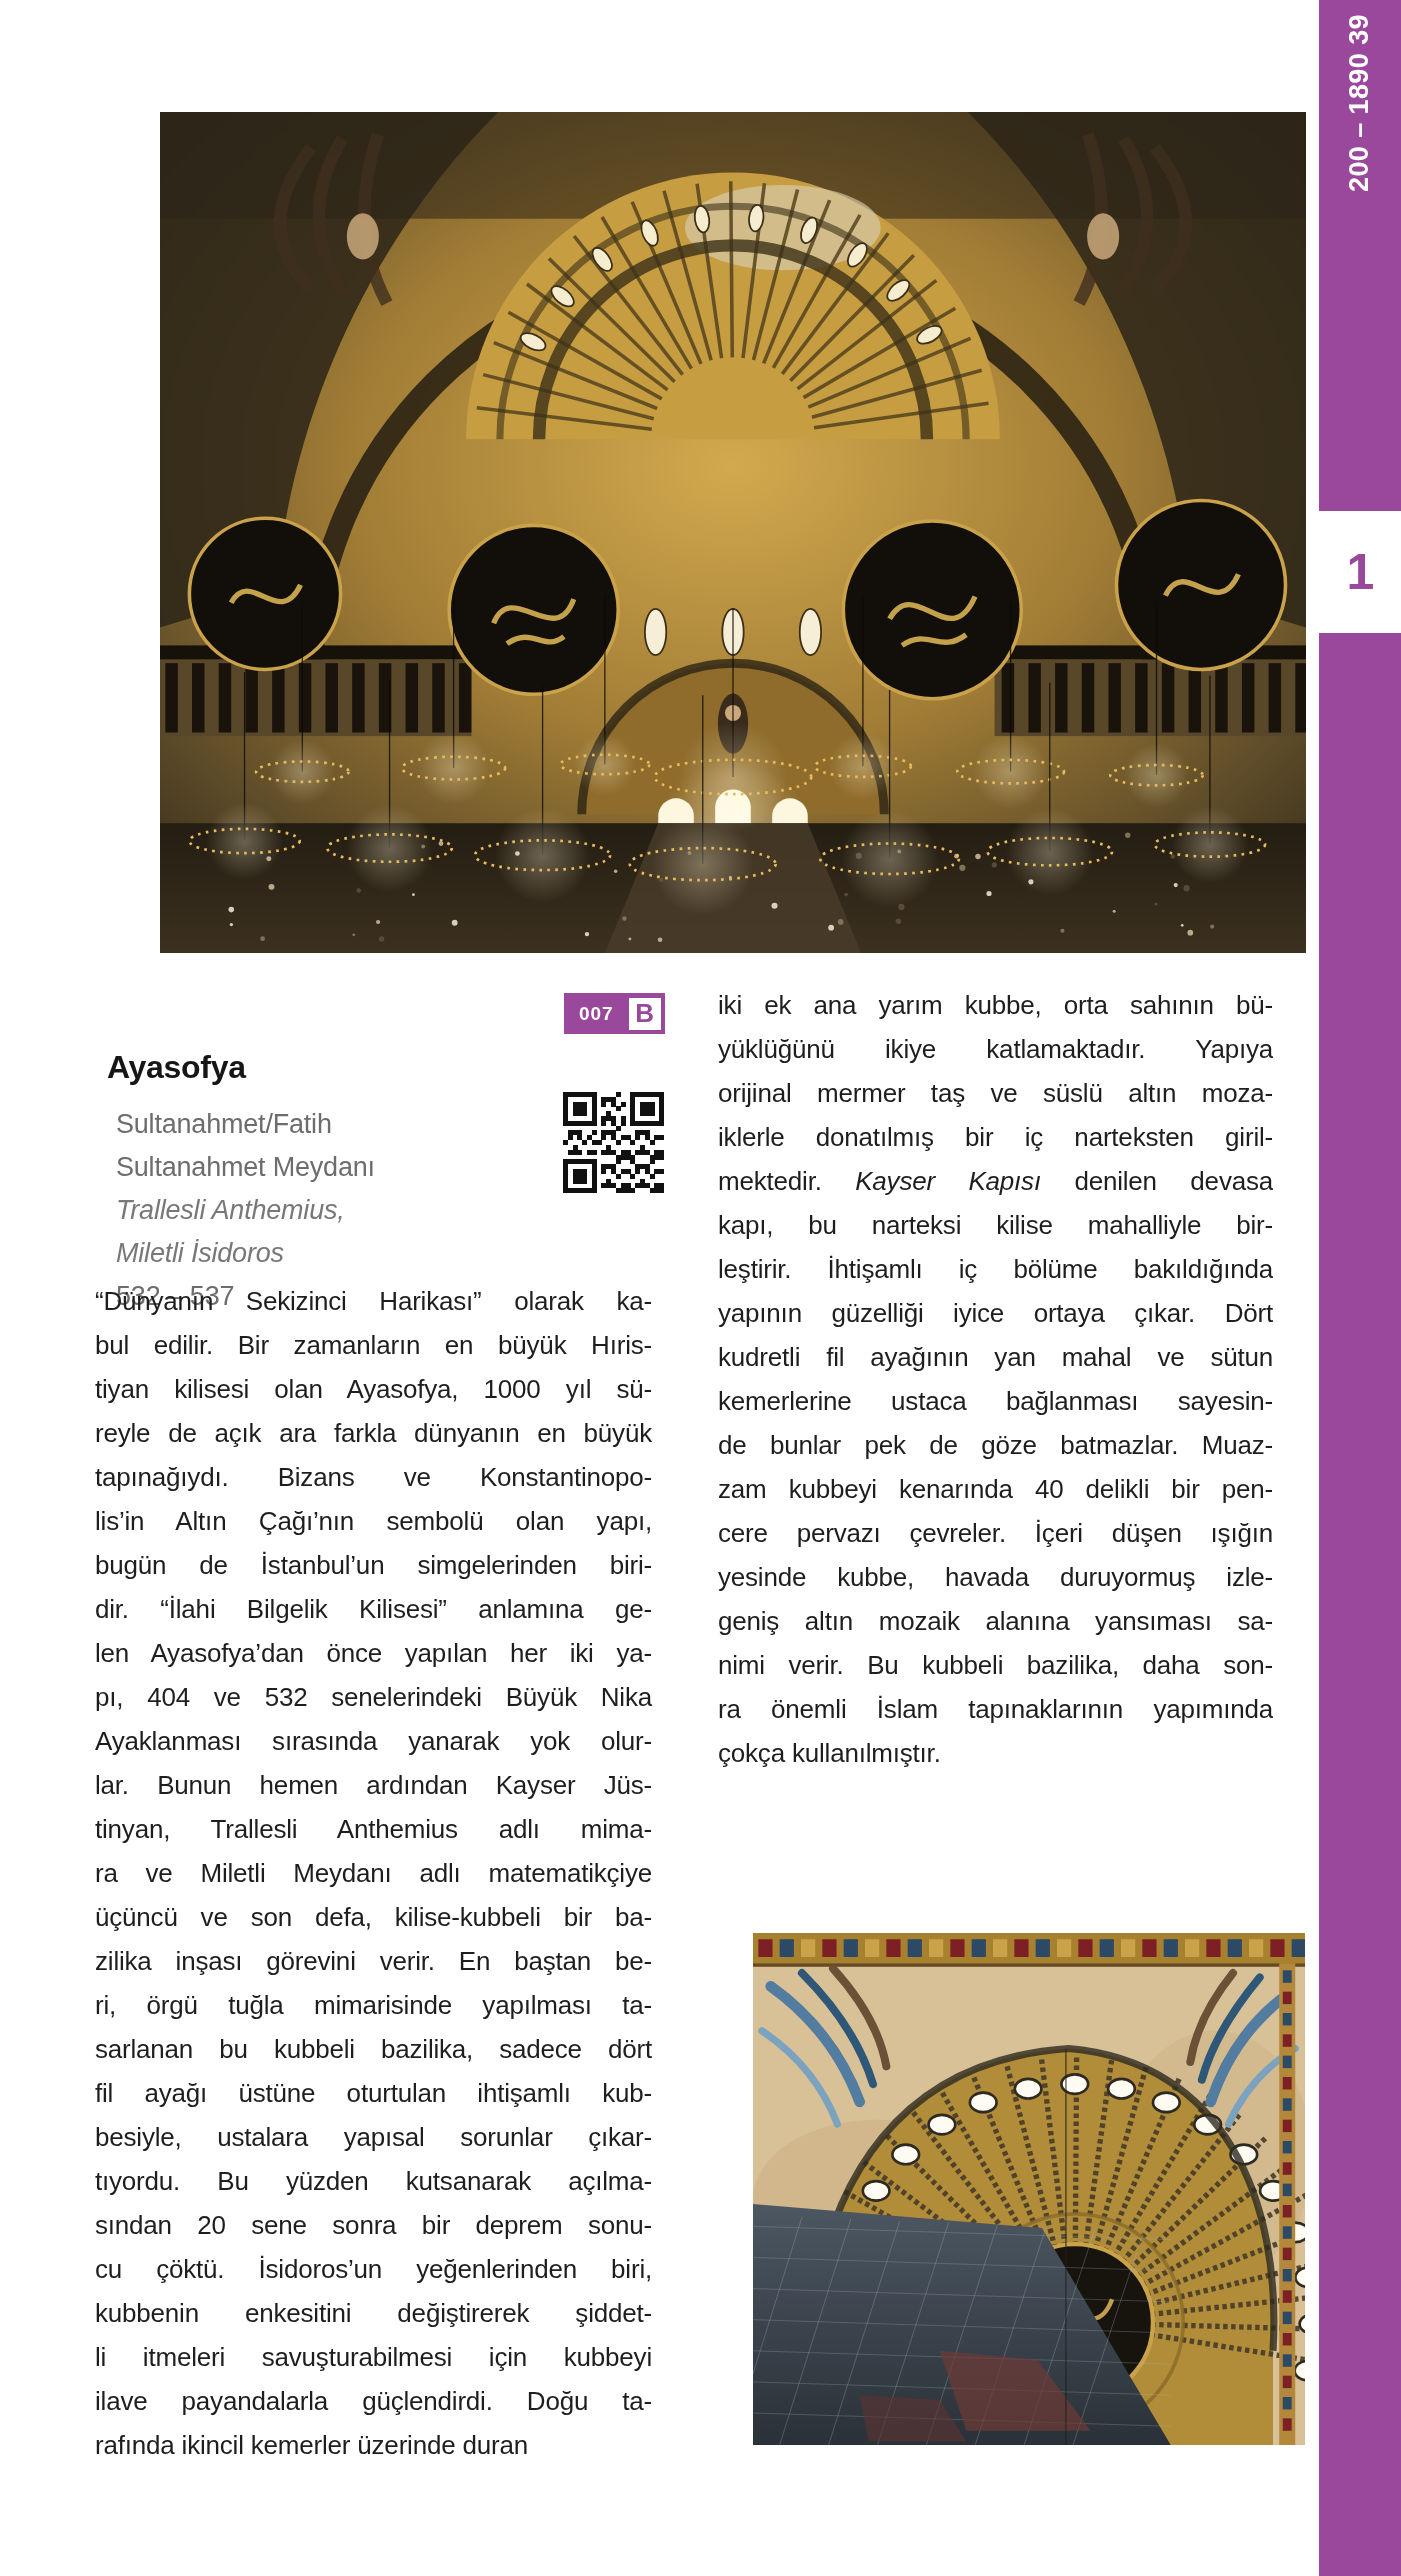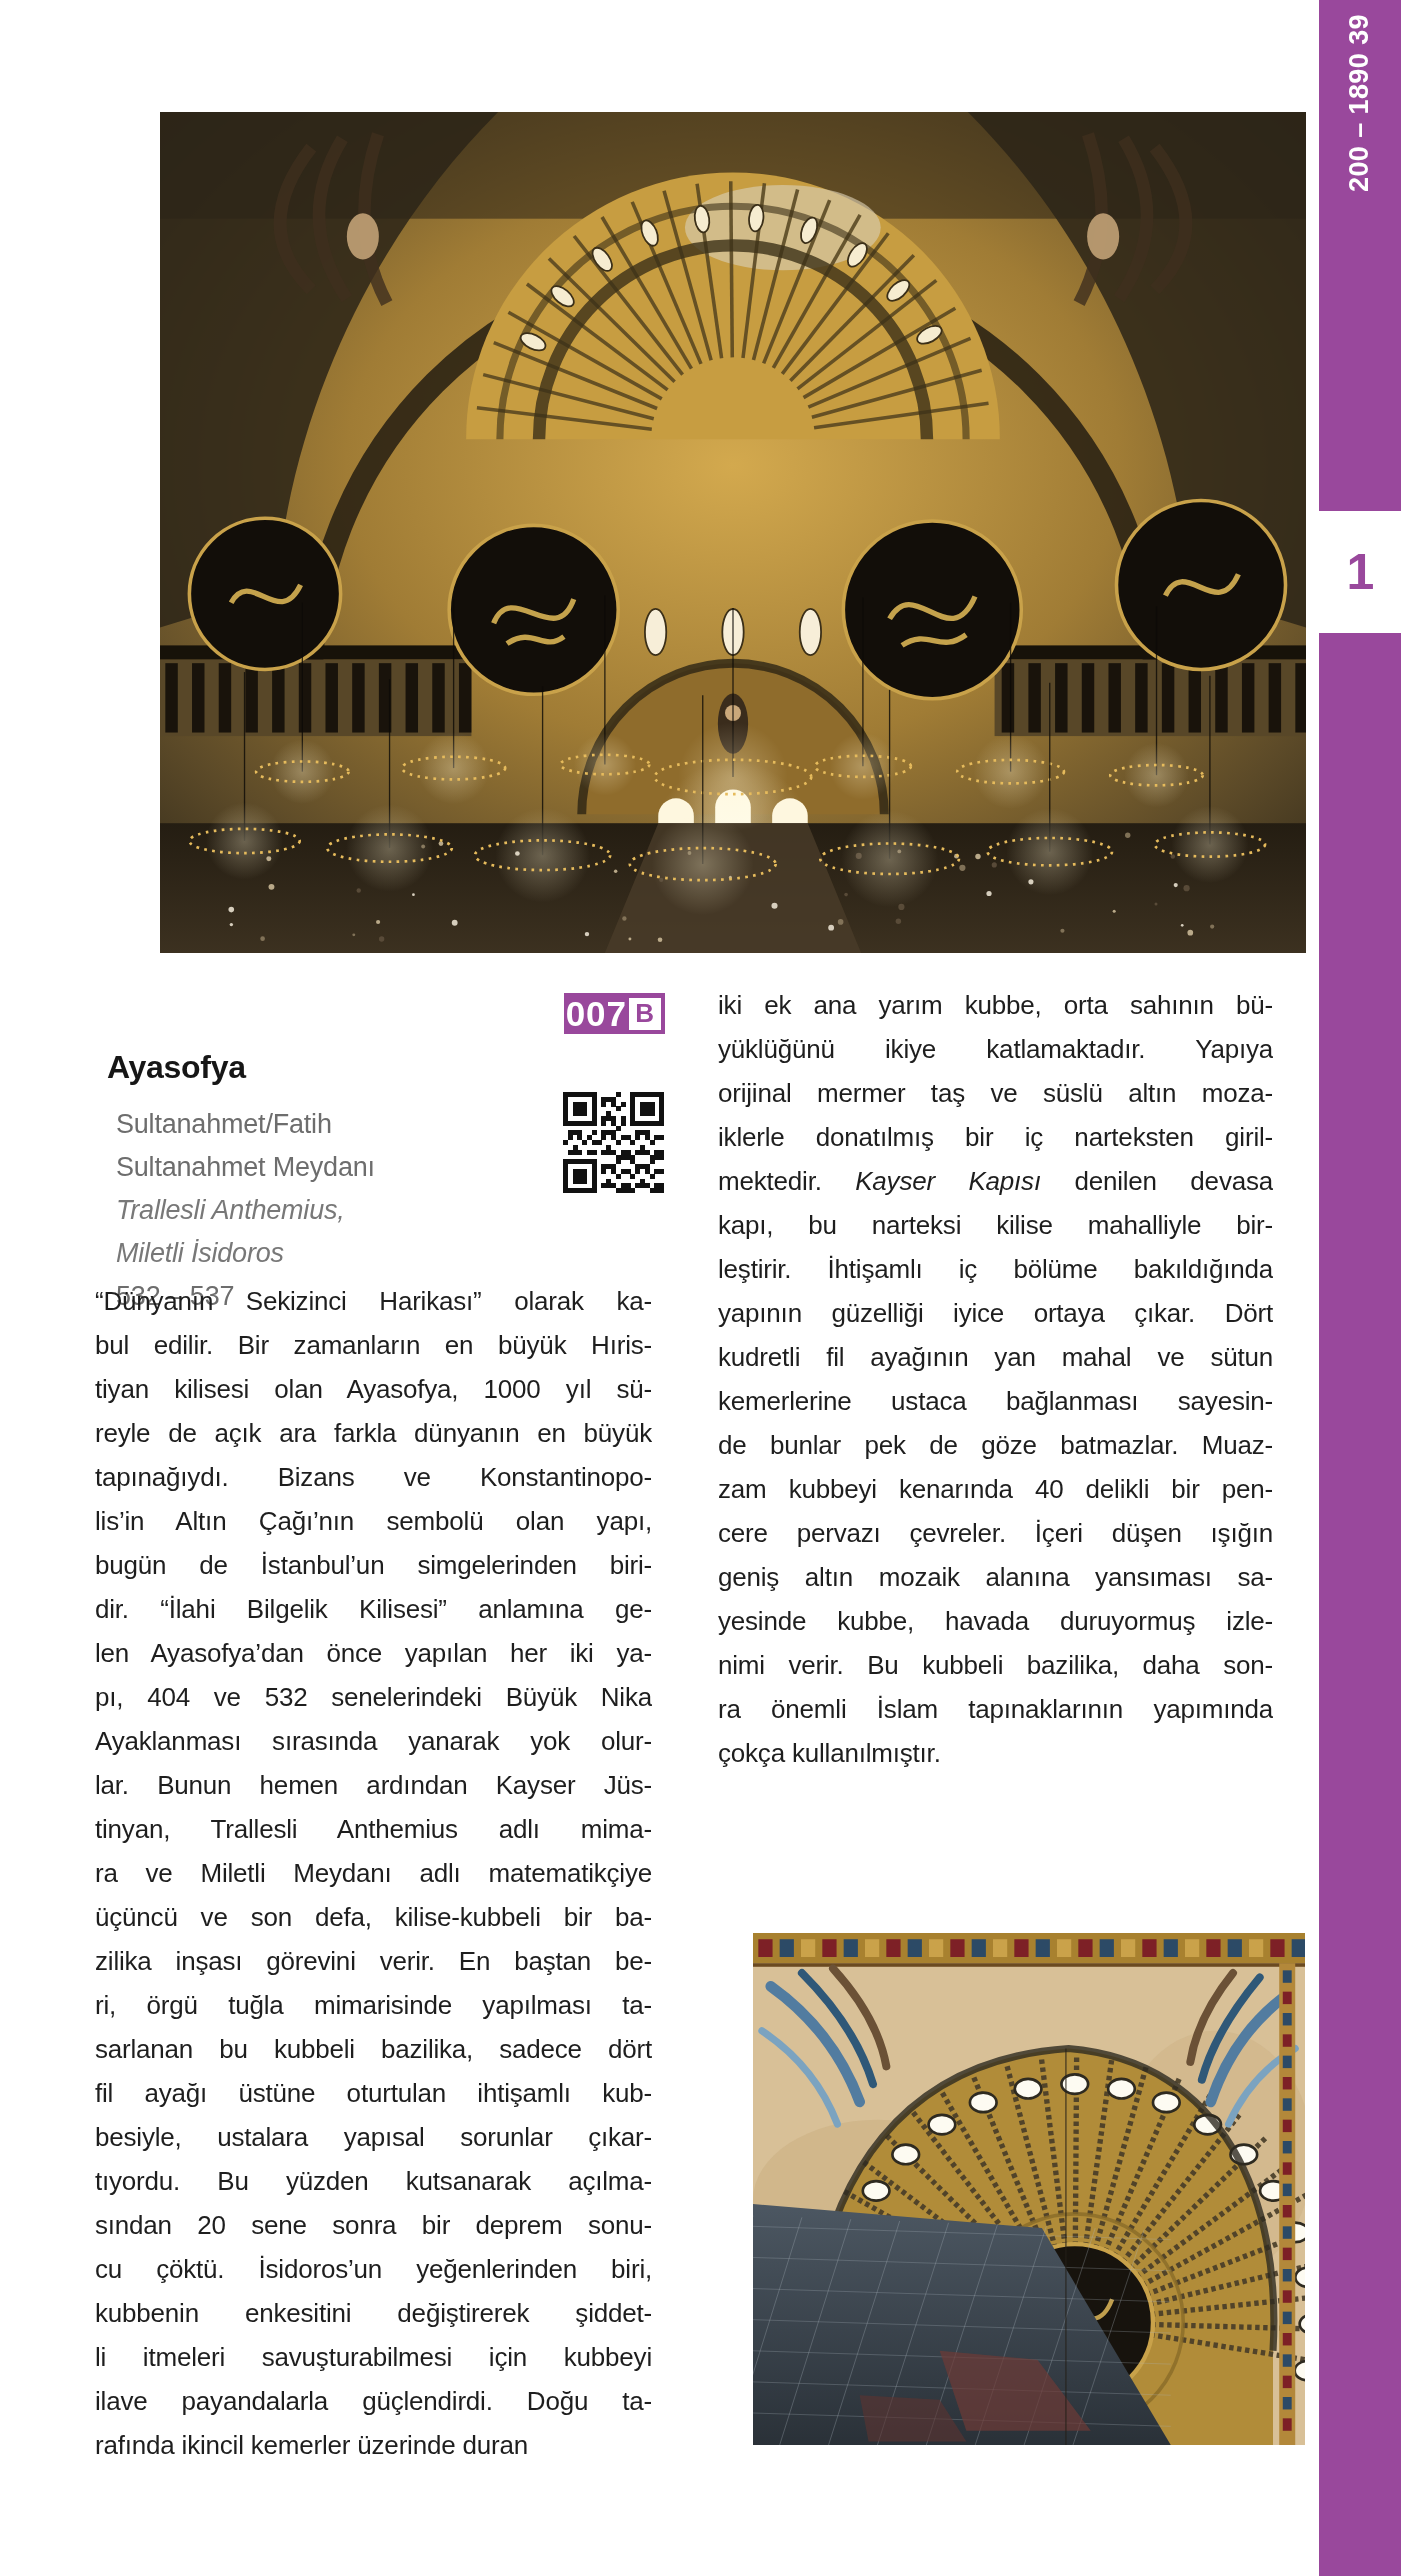--- a/index.html
+++ b/index.html
@@ -20,21 +20,21 @@
   .photo2{left:713px;top:1919px;width:552px;height:512px;background:#d8c097;}
   
   .entry-header{left:107px;top:1048px;width:463px;}
   .entry-title{margin:0;font-size:32px;line-height:39px;font-weight:bold;color:#161616;letter-spacing:-0.3px;}
   .entry-info{margin:16px 0 0 9px;}
   .iline{font-size:27px;line-height:43px;color:#6d6d6d;letter-spacing:-0.2px;}
   .iline.it{font-style:italic;color:#787878;}
   
   .badge{left:564px;top:993px;width:101px;height:41px;background:#99489c;
     display:flex;align-items:center;}
-  .badge-num{flex:1;text-align:center;color:#fff;font-size:35px;font-weight:bold;letter-spacing:0.9px;}
+  .badge-num{flex:1;text-align:center;color:#fff;font-size:19px;font-weight:bold;letter-spacing:0.9px;}
   .badge-letter{width:32px;height:32px;margin-right:4.4px;background:#fff;color:#99489c;
     display:flex;align-items:center;justify-content:center;font-size:26px;font-weight:bold;}
   
   .qr{left:563px;top:1092px;width:101px;height:101px;background:#fff;}
   
   .col{color:#1e1e1e;}
   .col1{left:95px;top:1279px;width:557px;}
   .col2{left:718px;top:983px;width:555px;}
   .bline{font-size:26px;line-height:44px;height:44px;letter-spacing:-0.2px;
     text-align:justify;text-align-last:justify;-moz-text-align-last:justify;
@@ -575,22 +575,22 @@
     <div class="bline">iklerle donatılmış bir iç narteksten giril-</div>
     <div class="bline">mektedir. <i>Kayser Kapısı</i> denilen devasa</div>
     <div class="bline">kapı, bu narteksi kilise mahalliyle bir-</div>
     <div class="bline">leştirir. İhtişamlı iç bölüme bakıldığında</div>
     <div class="bline">yapının güzelliği iyice ortaya çıkar. Dört</div>
     <div class="bline">kudretli fil ayağının yan mahal ve sütun</div>
     <div class="bline">kemerlerine ustaca bağlanması sayesin-</div>
     <div class="bline">de bunlar pek de göze batmazlar. Muaz-</div>
     <div class="bline">zam kubbeyi kenarında 40 delikli bir pen-</div>
     <div class="bline">cere pervazı çevreler. İçeri düşen ışığın</div>
+    <div class="bline">yesinde kubbe, havada duruyormuş izle-</div>
     <div class="bline">geniş altın mozaik alanına yansıması sa-</div>
-    <div class="bline">yesinde kubbe, havada duruyormuş izle-</div>
     <div class="bline">nimi verir. Bu kubbeli bazilika, daha son-</div>
     <div class="bline">ra önemli İslam tapınaklarının yapımında</div>
     <div class="bline last">çokça kullanılmıştır.</div>
   </div>
 
 <figure class="abs photo photo2">
 <svg viewBox="0 0 621 576" preserveAspectRatio="none">
   <defs>
     <linearGradient id="gp" x1="0" y1="0" x2="0" y2="1">
       <stop offset="0%" stop-color="#4c5762"></stop>

